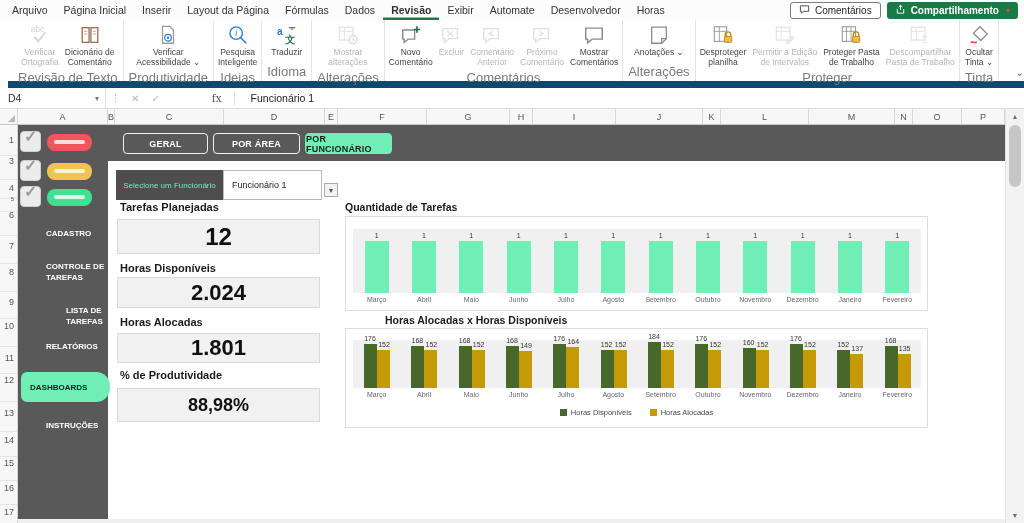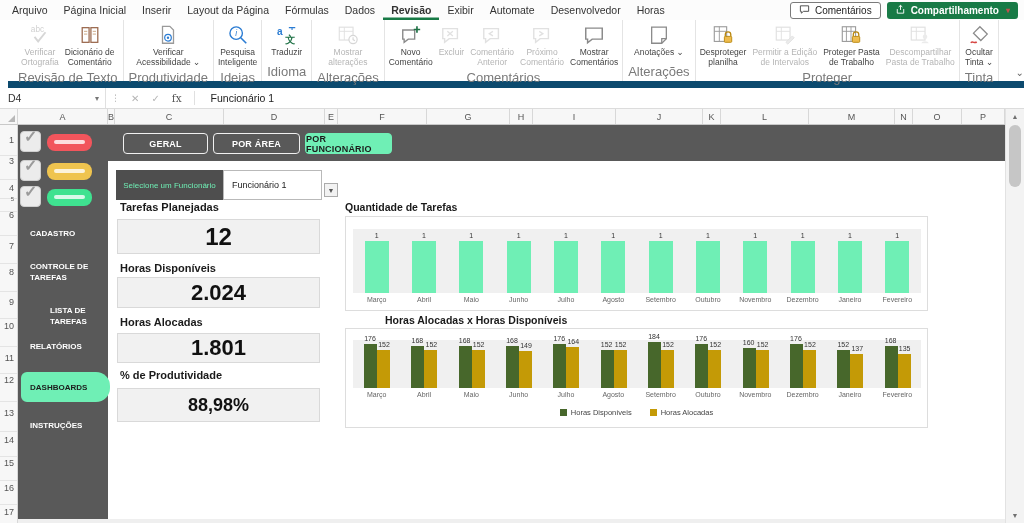--- a/index.html
+++ b/index.html
@@ -32,21 +32,21 @@
   .rib-glabel{font-size:13px;color:#7a7a7a;text-align:center;padding:2px 4px 2px;white-space:nowrap;}
   .rib-collapse{position:absolute;right:8px;bottom:3px;color:#666;font-size:10px;}
   
   .formulabar{position:absolute;left:0;top:88px;width:1024px;height:21px;background:#fff;display:flex;
               align-items:center;border-bottom:1px solid #dcdcdc;box-sizing:border-box;font-size:10.5px;color:#333;}
   .namebox{width:106px;display:flex;justify-content:space-between;align-items:center;padding:0 6px 0 8px;
            border-right:1px solid #e0e0e0;height:100%;box-sizing:border-box;}
   .nb-caret{color:#777;font-size:8px;}
   .fb-dots{color:#aaa;padding:0 5px;font-size:9px;}
   .fb-ico{color:#b5b5b5;padding:0 6px;font-size:10px;}
-  .fb-fx{font-family:"DejaVu Serif",serif;color:#555;padding:0 6px;}
+  .fb-fx{font-family:"DejaVu Serif",serif;color:#555;padding:0 6px;margin-left:40px;}
   .fb-div{width:1px;height:14px;background:#e0e0e0;margin:0 6px;}
   .fb-value{color:#222;padding-left:10px;}
   
   .colheaders{position:absolute;left:0;top:109px;width:1005px;height:16px;background:#f7f7f7;display:flex;
               border-bottom:1px solid #c9c9c9;box-sizing:border-box;font-size:9px;color:#555;}
   .corner{width:18px;box-sizing:border-box;border-right:1px solid #d8d8d8;position:relative;}
   .corner:after{content:"";position:absolute;right:2px;bottom:2px;border-left:7px solid transparent;
                 border-bottom:7px solid #b8b8b8;}
   .col-h{box-sizing:border-box;border-right:1px solid #d8d8d8;display:flex;align-items:center;justify-content:center;}
   
@@ -60,21 +60,21 @@
   .bottom-strip{position:absolute;left:0;top:394px;width:1005px;height:4px;background:#efefef;}
   .tab{position:absolute;top:8px;height:21px;border:1.4px solid #f0f0f0;border-radius:4px;color:#fff;
        font-weight:bold;font-size:9px;display:flex;align-items:center;justify-content:center;
        box-sizing:border-box;letter-spacing:.2px;background:transparent;}
   .tab.active{background:#6FEFB5;color:#1c1c1c;border-color:#6FEFB5;}
   .toggle-check{position:absolute;width:21px;height:21px;background:#ececec;border:1px solid #cfcfcf;
                 border-radius:4px;box-sizing:border-box;}
   .toggle-check span{position:absolute;top:-5px;left:3px;font-size:16px;font-weight:bold;color:#9b9b9b;}
   .toggle-pill{position:absolute;width:45px;height:17px;border-radius:8px;}
   .toggle-pill .stripe{margin:6px 7px;height:4px;border-radius:2px;background:rgba(255,255,255,.8);}
-  .nav-item{position:absolute;left:30px;width:72px;color:#fff;font-weight:bold;font-size:8px;line-height:1.35;}
+  .nav-item{position:absolute;left:46px;width:72px;color:#fff;font-weight:bold;font-size:8px;line-height:1.35;}
   .nav-pill{position:absolute;left:21px;width:89px;height:30px;background:#6FEFB5;border-radius:6px 14px 14px 6px;
             color:#1c1c1c;display:flex;align-items:center;padding-left:9px;box-sizing:border-box;
             font-weight:bold;font-size:8px;}
   .selector-label{position:absolute;left:116px;top:45px;width:107px;height:30px;background:#4e4e4e;
                   color:#6FEFB5;font-size:8px;display:flex;align-items:center;justify-content:center;}
   .selector-value{position:absolute;left:223px;top:45px;width:99px;height:30px;background:#fff;
                   border:1px solid #b9b9b9;box-sizing:border-box;font-size:9px;color:#222;
                   display:flex;align-items:center;padding-left:8px;}
   .selector-drop{position:absolute;left:324px;top:58px;width:14px;height:14px;background:#f2f2f2;
                  border:1px solid #ababab;box-sizing:border-box;font-size:7px;color:#555;

